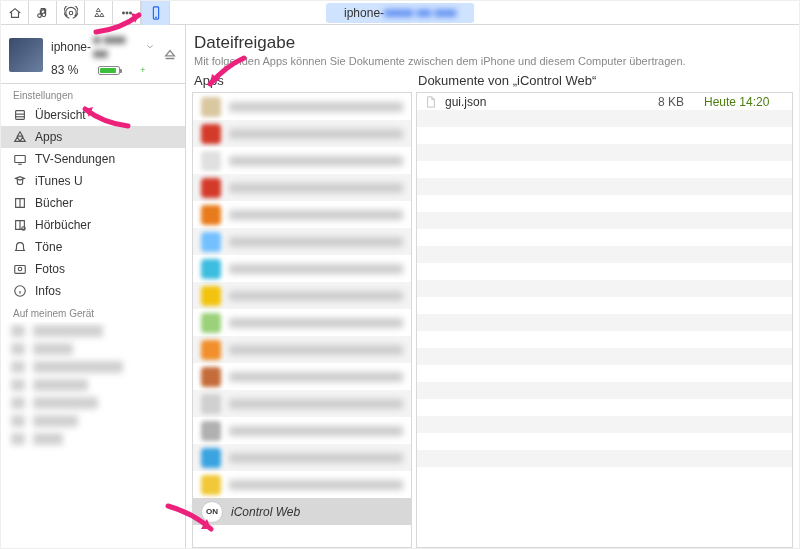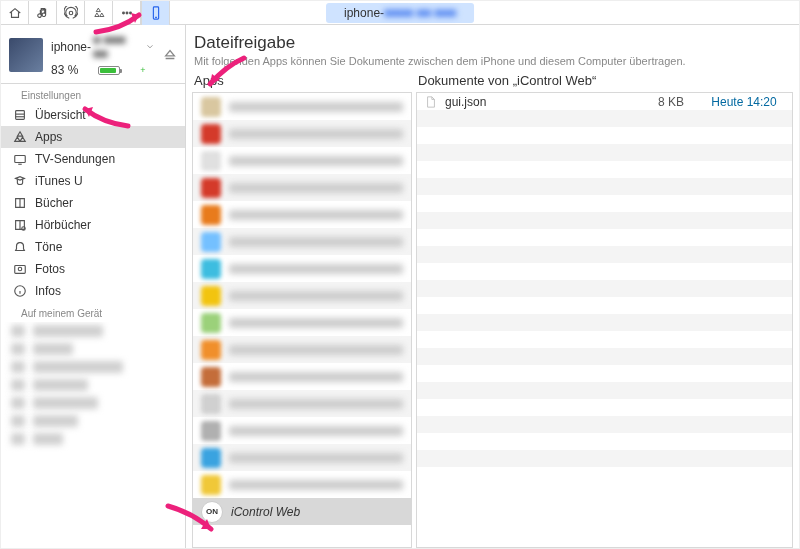--- a/index.html
+++ b/index.html
@@ -32,21 +32,21 @@
   .device-thumb{width:34px;height:34px;background:linear-gradient(135deg,#3a4a6b,#6a7fa0);border-radius:2px;flex-shrink:0;}
   .device-info{flex:1;min-width:0;}
   .device-name{font-size:12px;display:flex;align-items:center;gap:2px;}
   .device-name .blur{filter:blur(3px);}
   .device-stat{font-size:10px;color:var(--muted);display:flex;align-items:center;gap:20px;margin-top:2px;}
   .battery{display:inline-flex;align-items:center;}
   .battery-shell{width:22px;height:9px;border:1px solid #888;border-radius:2px;position:relative;}
   .battery-shell::after{content:"";position:absolute;right:-3px;top:2px;width:2px;height:4px;background:#888;border-radius:0 1px 1px 0;}
   .battery-fill{position:absolute;left:1px;top:1px;bottom:1px;width:80%;background:#3bbf3b;border-radius:1px;}
   .eject{width:14px;height:14px;stroke:#888;fill:none;stroke-width:1.5;}
-  .section-h{font-size:10px;color:var(--muted);padding:6px 20px 3px;}
+  .section-h{font-size:10px;color:var(--muted);padding:6px 12px 3px;}
   .nav{display:flex;flex-direction:column;}
   .nav-item{display:flex;align-items:center;gap:8px;padding:4px 12px;cursor:default;}
   .nav-item.selected{background:var(--sel);}
   .nav-item svg{width:14px;height:14px;stroke:#555;fill:none;stroke-width:1.3;flex-shrink:0;}
   .nav-item span{font-size:12px;}
   .device-content{flex:1;overflow:hidden;}
   .device-content .row{display:flex;align-items:center;padding:3px 10px;}
   .device-content .blurblock{height:12px;background:#d0d0d0;filter:blur(3px);border-radius:2px;}
   
   .main{flex:1;display:flex;flex-direction:column;min-width:0;padding:6px 6px 0 6px;}
@@ -65,21 +65,21 @@
   .list-row.sel{background:#d8d8d8 !important;}
   .on-badge{width:22px;height:22px;border-radius:50%;background:#fff;display:flex;align-items:center;justify-content:center;font-size:8px;font-weight:700;color:#333;border:1px solid #ccc;}
   .sel .label{font-size:12px;font-style:italic;}
   
   .doc-row{height:17px;display:flex;align-items:center;padding:0 8px;gap:8px;font-size:11px;}
   .doc-row:nth-child(even){background:var(--row-alt);}
   .doc-icon{width:12px;height:12px;flex-shrink:0;}
   .doc-icon svg{width:12px;height:12px;fill:#fff;stroke:#aaa;stroke-width:1;}
   .doc-name{flex:1;}
   .doc-size{width:44px;text-align:right;color:#555;}
-  .doc-date{width:80px;text-align:center;color:#0369a1;margin-left:12px;}
+  .doc-date{width:80px;text-align:left;color:#4d7c0f;margin-left:12px;}
   
   .arrow{position:absolute;pointer-events:none;}
   .arrow svg{overflow:visible;}
   .arrow path{stroke:var(--pink);stroke-width:5;fill:none;stroke-linecap:round;}
   .arrow polygon{fill:var(--pink);}
 </style>
 </head>
 <body>
 
 <div class="window">

